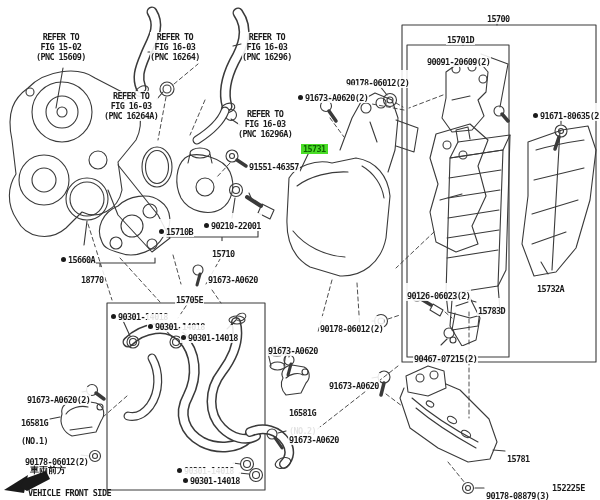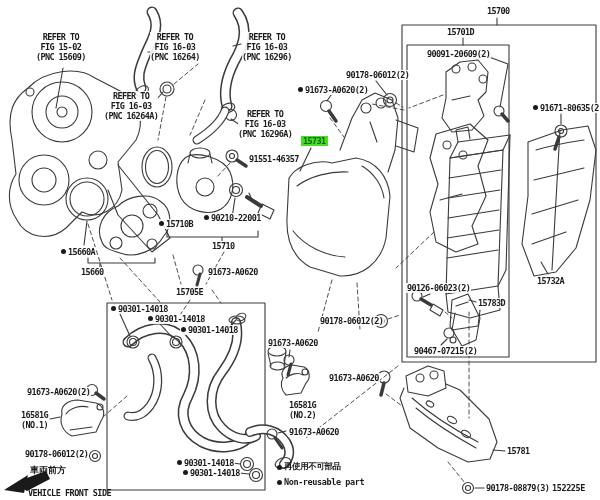--- a/index.html
+++ b/index.html
@@ -2,21 +2,21 @@
 <html><head>
 <meta charset="utf-8">
 <style>
   html,body{margin:0;padding:0;background:#fff;}
   .stage{position:relative;width:600px;height:500px;background:#fff;overflow:hidden;
          font-family:"DejaVu Sans Mono","Liberation Mono",monospace;}
   .stage svg{position:absolute;left:0;top:0;}
   .lbl{position:absolute;font-size:8.5px;font-weight:bold;letter-spacing:-0.6px;
        color:#1a1a1a;white-space:nowrap;line-height:10px;background:rgba(255,255,255,.88);
        padding:0 1px;}
-  .lbl .t{display:inline-block;}
+  .lbl .t{display:inline-block;margin-top:8px;}
   .lbl .sub{display:block;}
   .hl .t{background:#4ADD27;color:#0E6400;padding:0 2px;text-align:right;}
   .dot{display:inline-block;width:5px;height:5px;border-radius:50%;background:#1a1a1a;
        margin-right:2px;vertical-align:1px;}
   .ref{position:absolute;font-size:8.5px;font-weight:bold;letter-spacing:-0.6px;
        color:#1a1a1a;line-height:10px;text-align:center;background:rgba(255,255,255,.88);}
   .ref span{display:block;white-space:nowrap;}
   .legend{position:absolute;left:277px;top:461px;}
   .legend .row{display:flex;align-items:center;margin-bottom:4px;font-size:8.5px;
        font-weight:bold;letter-spacing:-0.4px;color:#1a1a1a;white-space:nowrap;}
@@ -323,21 +323,21 @@
 <div class="lbl" style="left:426px;top:49px"><span class="t">90091-20609(2)</span></div>
 <div class="lbl" style="left:345px;top:70px"><span class="t">90178-06012(2)</span></div>
 <div class="lbl" style="left:297px;top:85px"><span class="dot"></span><span class="t">91673-A0620(2)</span></div>
 <div class="lbl" style="left:532px;top:103px"><span class="dot"></span><span class="t">91671-80635(2)</span></div>
 <div class="lbl hl" style="left:300px;top:136px"><span class="t">15731</span></div>
 <div class="lbl" style="left:248px;top:154px"><span class="t">91551-46357</span></div>
 <div class="lbl" style="left:158px;top:219px"><span class="dot"></span><span class="t">15710B</span></div>
 <div class="lbl" style="left:203px;top:213px"><span class="dot"></span><span class="t">90210-22001</span></div>
 <div class="lbl" style="left:211px;top:241px"><span class="t">15710</span></div>
 <div class="lbl" style="left:60px;top:247px"><span class="dot"></span><span class="t">15660A</span></div>
-<div class="lbl" style="left:80px;top:267px"><span class="t">15660</span></div>
+<div class="lbl" style="left:80px;top:267px"><span class="t">18770</span></div>
 <div class="lbl" style="left:207px;top:267px"><span class="t">91673-A0620</span></div>
 <div class="lbl" style="left:175px;top:287px"><span class="t">15705E</span></div>
 <div class="lbl" style="left:406px;top:283px"><span class="t">90126-06023(2)</span></div>
 <div class="lbl" style="left:536px;top:276px"><span class="t">15732A</span></div>
 <div class="lbl" style="left:477px;top:298px"><span class="t">15783D</span></div>
 <div class="lbl" style="left:319px;top:316px"><span class="t">90178-06012(2)</span></div>
 <div class="lbl" style="left:413px;top:346px"><span class="t">90467-07215(2)</span></div>
 <div class="lbl" style="left:110px;top:304px"><span class="dot"></span><span class="t">90301-14018</span></div>
 <div class="lbl" style="left:147px;top:314px"><span class="dot"></span><span class="t">90301-14018</span></div>
 <div class="lbl" style="left:180px;top:325px"><span class="dot"></span><span class="t">90301-14018</span></div>
@@ -346,28 +346,18 @@
 <div class="lbl" style="left:328px;top:373px"><span class="t">91673-A0620</span></div>
 <div class="lbl" style="left:26px;top:387px"><span class="t">91673-A0620(2)</span></div>
 <div class="lbl" style="left:20px;top:410px"><span class="t">16581G</span><span class="t sub">(NO.1)</span></div>
 <div class="lbl" style="left:24px;top:449px"><span class="t">90178-06012(2)</span></div>
 <div class="lbl" style="left:288px;top:427px"><span class="t">91673-A0620</span></div>
 <div class="lbl" style="left:176px;top:458px"><span class="dot"></span><span class="t">90301-14018</span></div>
 <div class="lbl" style="left:182px;top:468px"><span class="dot"></span><span class="t">90301-14018</span></div>
 <div class="lbl" style="left:506px;top:446px"><span class="t">15781</span></div>
 <div class="lbl" style="left:485px;top:483px"><span class="t">90178-08879(3)</span></div>
 
-<div class="legend">
-  <div class="row">
-        <span class="dot"></span>
-        <span>再使用不可部品</span>
-      </div>
-  <div class="row">
-        <span class="dot"></span>
-        <span>Non-reusable part</span>
-      </div>
-</div>
 
 <div class="front-jp">車両前方</div>
 <div class="front-en">VEHICLE FRONT SIDE</div>
 <div class="code">152225E</div>
 
 </div>
 
 </body></html>

